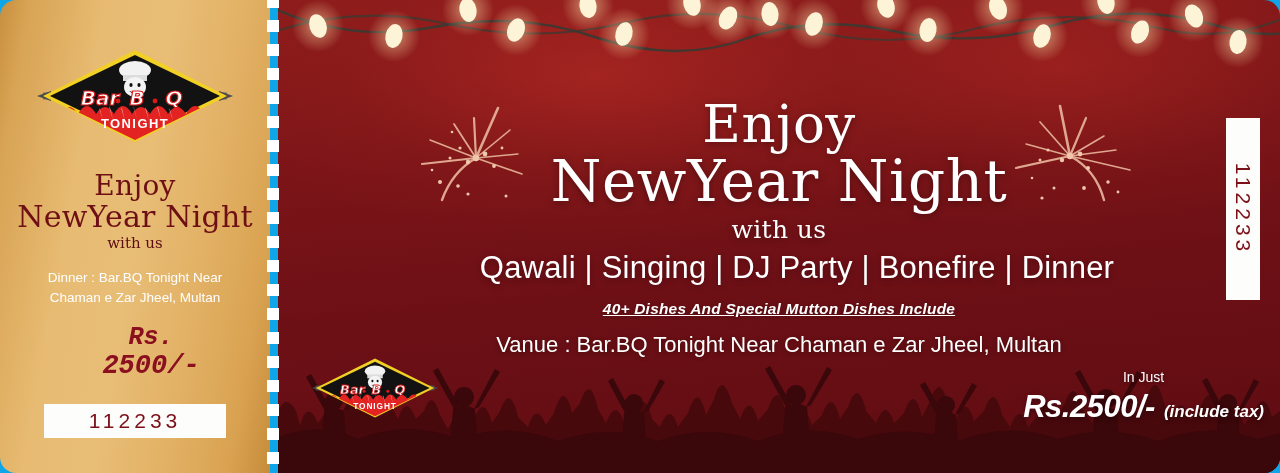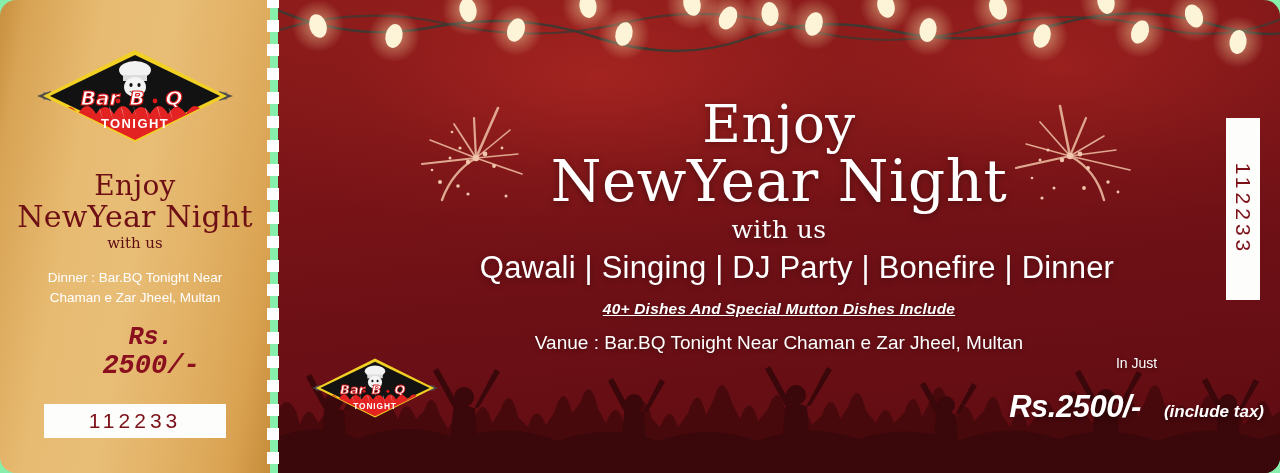--- a/index.html
+++ b/index.html
@@ -1,18 +1,18 @@
 <!DOCTYPE html>
 <html><head>
 <meta charset="utf-8">
 <style>
   html,body{margin:0;padding:0;background:#ffffff;}
   body{width:1280px;height:473px;overflow:hidden;font-family:"Liberation Sans",sans-serif;}
 
-  .ticket{position:relative;width:1280px;height:473px;background:#86efac;}
+  .ticket{position:relative;width:1280px;height:473px;background:#0ea5e9;}
 
   
   .stub{
     position:absolute;left:0;top:0;width:270px;height:473px;
     background:linear-gradient(100deg,#c78f3f 0%,#d8a354 8%,#e7bb72 30%,#e8bd76 50%,#e2b165 70%,#d9a251 88%,#c68c3a 100%);
     border-top-left-radius:16px;border-bottom-left-radius:16px;
     overflow:hidden;
   }
   .stub-inner{position:absolute;inset:0;display:flex;flex-direction:column;align-items:center;}
 
@@ -66,26 +66,26 @@
   .m-head .h2{display:block;font-size:58px;letter-spacing:.5px;margin-top:3px;}
   .m-head .h3{display:block;font-size:25px;margin-top:8px;letter-spacing:.4px;}
 
   .m-acts{position:absolute;left:18px;top:250px;width:1002px;text-align:center;color:#fff;
     font-size:31px;letter-spacing:.2px;font-family:"Liberation Sans",sans-serif;
     text-shadow:0 2px 6px rgba(0,0,0,.3);}
   .m-dishes{position:absolute;left:0;top:300px;width:1002px;text-align:center;color:#fff;
     font-size:15.5px;font-weight:bold;font-style:italic;letter-spacing:.2px;
     font-family:"Liberation Sans",sans-serif;text-shadow:0 1px 4px rgba(0,0,0,.35);text-decoration:underline;}
   .m-venue{position:absolute;left:0;top:332px;width:1002px;text-align:center;color:#fff;
-    font-size:19px;font-family:"Liberation Sans",sans-serif;text-shadow:0 1px 5px rgba(0,0,0,.35);}
+    font-size:22px;font-family:"Liberation Sans",sans-serif;text-shadow:0 1px 5px rgba(0,0,0,.35);}
 
   .m-pricewrap{position:absolute;right:16px;bottom:48px;text-align:right;color:#fff;z-index:4;}
   .m-pricewrap .injust{display:block;font-size:14px;text-align:center;
     font-family:"Liberation Sans",sans-serif;text-shadow:0 1px 4px rgba(0,0,0,.4);}
-  .m-pricerow{display:flex;align-items:baseline;justify-content:flex-end;gap:23px;margin-top:18px;}
+  .m-pricerow{display:flex;align-items:baseline;justify-content:flex-end;gap:9px;margin-top:4px;}
   .m-pricerow .big{font-size:31px;font-weight:bold;font-style:italic;letter-spacing:-.5px;
     font-family:"Liberation Sans",sans-serif;text-shadow:0 2px 5px rgba(0,0,0,.4);}
   .m-pricerow .tax{font-size:17px;font-weight:bold;font-style:italic;
     font-family:"Liberation Sans",sans-serif;text-shadow:0 2px 5px rgba(0,0,0,.4);}
 
   .m-numbox{position:absolute;right:20px;top:118px;width:34px;height:182px;background:#fdfdfb;z-index:5;
     display:flex;align-items:center;justify-content:center;}
   .m-numbox span{transform:rotate(90deg);white-space:nowrap;color:#7c1018;font-size:21px;letter-spacing:4px;
     font-family:"Liberation Sans",sans-serif;}
 </style>

